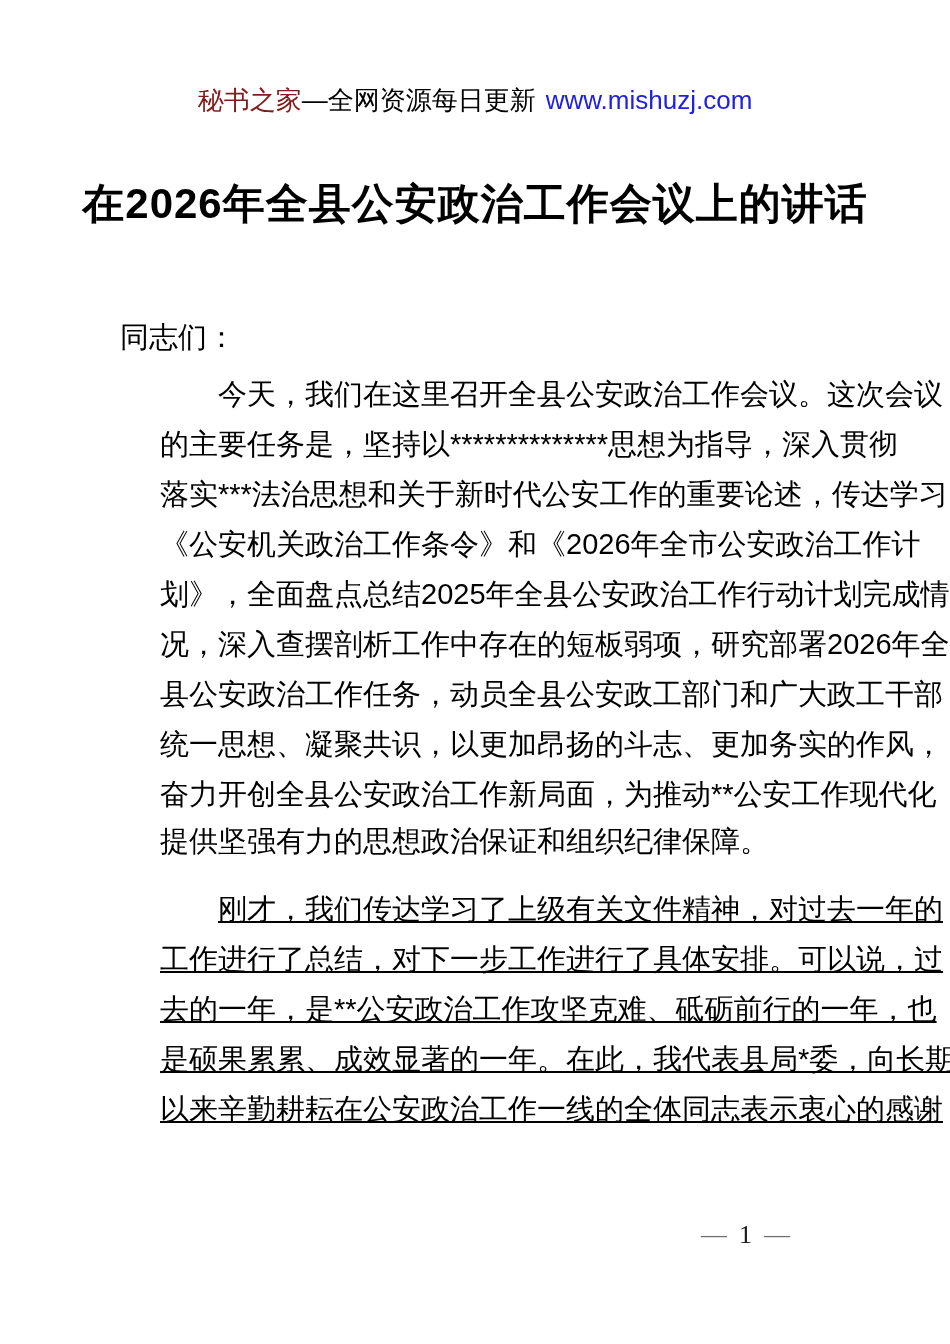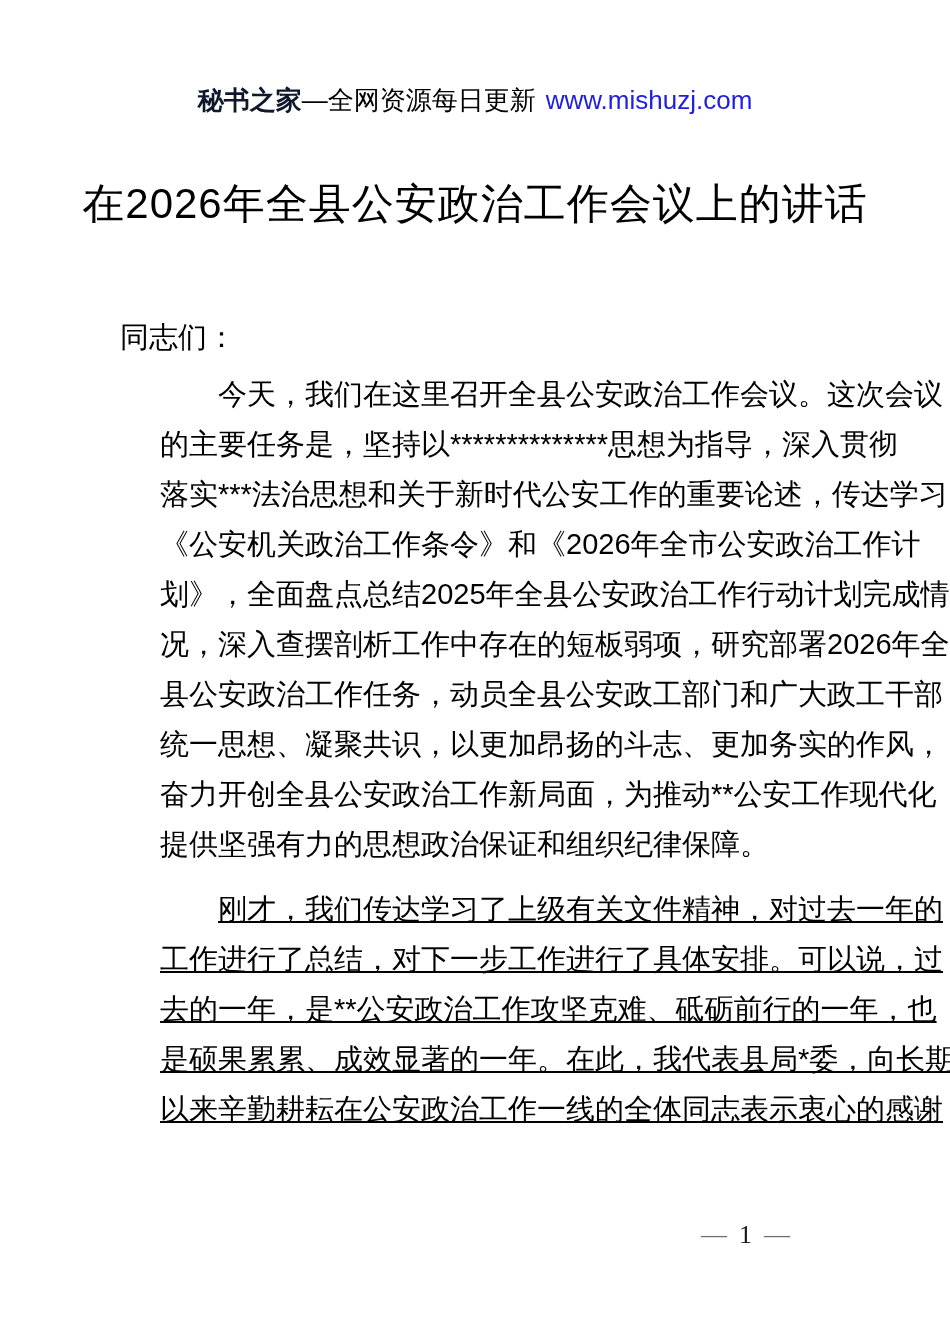--- a/index.html
+++ b/index.html
@@ -20,41 +20,41 @@
     position: absolute;
     top: 82px;
     left: 0;
     width: 100%;
     text-align: center;
     font-size: 26px;
     line-height: 36px;
     white-space: nowrap;
   }
   .doc-header .site-name {
-    color: #0f172a;
-    font-weight: bold;
+    color: #7f1d1d;
+    font-weight: normal;
   }
   .doc-header .separator,
   .doc-header .tagline {
     color: #000000;
   }
   .doc-header .site-url {
     color: #2020dd;
     text-decoration: none;
     margin-left: 10px;
   }
   .doc-title {
     position: absolute;
     top: 178px;
     left: 0;
     width: 100%;
     text-align: center;
     font-size: 42px;
     line-height: 52px;
-    font-weight: normal;
+    font-weight: bold;
     letter-spacing: 1px;
   }
   .doc-body {
     position: absolute;
     top: 312px;
     left: 120px;
     width: 712px;
     font-size: 29px;
   }
   .salutation {
@@ -78,20 +78,21 @@
     text-justify: inter-character;
     white-space: nowrap;
     margin-left: 40px;
   }
   .body-line.indent {
     padding-left: 58px;
   }
   .body-line.no-justify {
     text-align: right;
     text-align-last: left;
+    font-family: Liberation Mono, monospace;
   }
   .doc-footer {
     position: absolute;
     top: 1220px;
     right: 148px;
     font-size: 26px;
     line-height: 30px;
     font-family: "Liberation Serif", "DejaVu Serif", serif;
     white-space: nowrap;
   }

